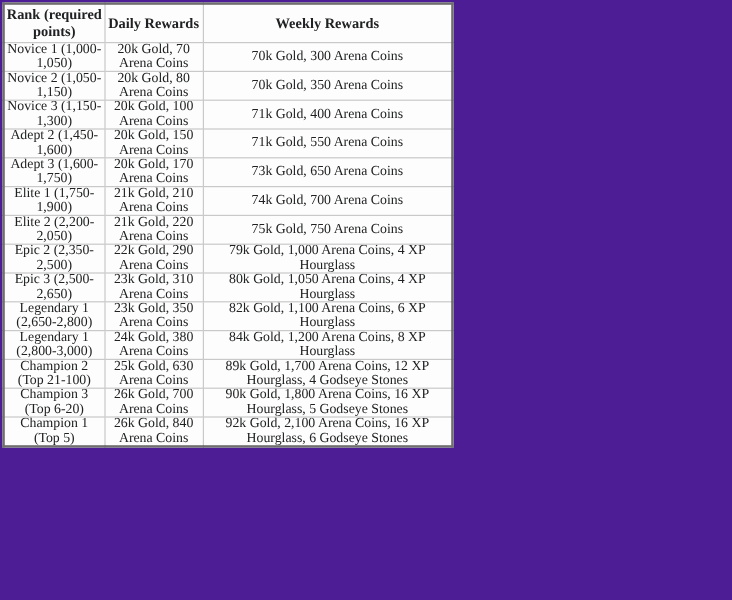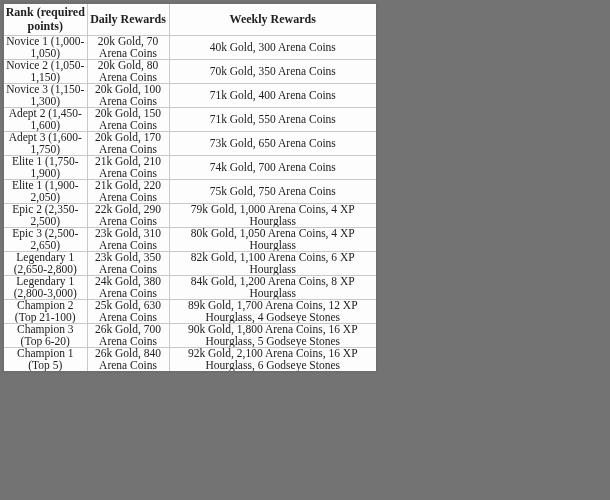--- a/index.html
+++ b/index.html
@@ -6,21 +6,21 @@
     margin: 0;
     padding: 0;
     background: #ffffff;
   }
   .page {
     position: relative;
     width: 610px;
     height: 500px;
     box-sizing: border-box;
     padding: 2px 0 0 2px;
-    background: #737373;
+    background: #4c1d95;
     font-family: "Liberation Serif", "DejaVu Serif", serif;
     color: #202122;
   }
   table.rewards-table {
     border-collapse: collapse;
     table-layout: fixed;
     width: 374px;
     background: #fdfdfd;
     border: 2px solid #6e6e6e;
     color: #202122;
@@ -61,21 +61,21 @@
       <tr>
         <th>Rank (required points)</th>
         <th>Daily Rewards</th>
         <th>Weekly Rewards</th>
       </tr>
     </thead>
     <tbody>
         <tr>
           <td>Novice 1 (1,000-1,050)</td>
           <td>20k Gold, 70 Arena Coins</td>
-          <td>40k Gold, 300 Arena Coins</td>
+          <td>70k Gold, 300 Arena Coins</td>
         </tr>
         <tr>
           <td>Novice 2 (1,050-1,150)</td>
           <td>20k Gold, 80 Arena Coins</td>
           <td>70k Gold, 350 Arena Coins</td>
         </tr>
         <tr>
           <td>Novice 3 (1,150-1,300)</td>
           <td>20k Gold, 100 Arena Coins</td>
           <td>71k Gold, 400 Arena Coins</td>
@@ -89,21 +89,21 @@
           <td>Adept 3 (1,600-1,750)</td>
           <td>20k Gold, 170 Arena Coins</td>
           <td>73k Gold, 650 Arena Coins</td>
         </tr>
         <tr>
           <td>Elite 1 (1,750-1,900)</td>
           <td>21k Gold, 210 Arena Coins</td>
           <td>74k Gold, 700 Arena Coins</td>
         </tr>
         <tr>
-          <td>Elite 1 (1,900-2,050)</td>
+          <td>Elite 2 (2,200-2,050)</td>
           <td>21k Gold, 220 Arena Coins</td>
           <td>75k Gold, 750 Arena Coins</td>
         </tr>
         <tr>
           <td>Epic 2 (2,350-2,500)</td>
           <td>22k Gold, 290 Arena Coins</td>
           <td>79k Gold, 1,000 Arena Coins, 4 XP Hourglass</td>
         </tr>
         <tr>
           <td>Epic 3 (2,500-2,650)</td>

